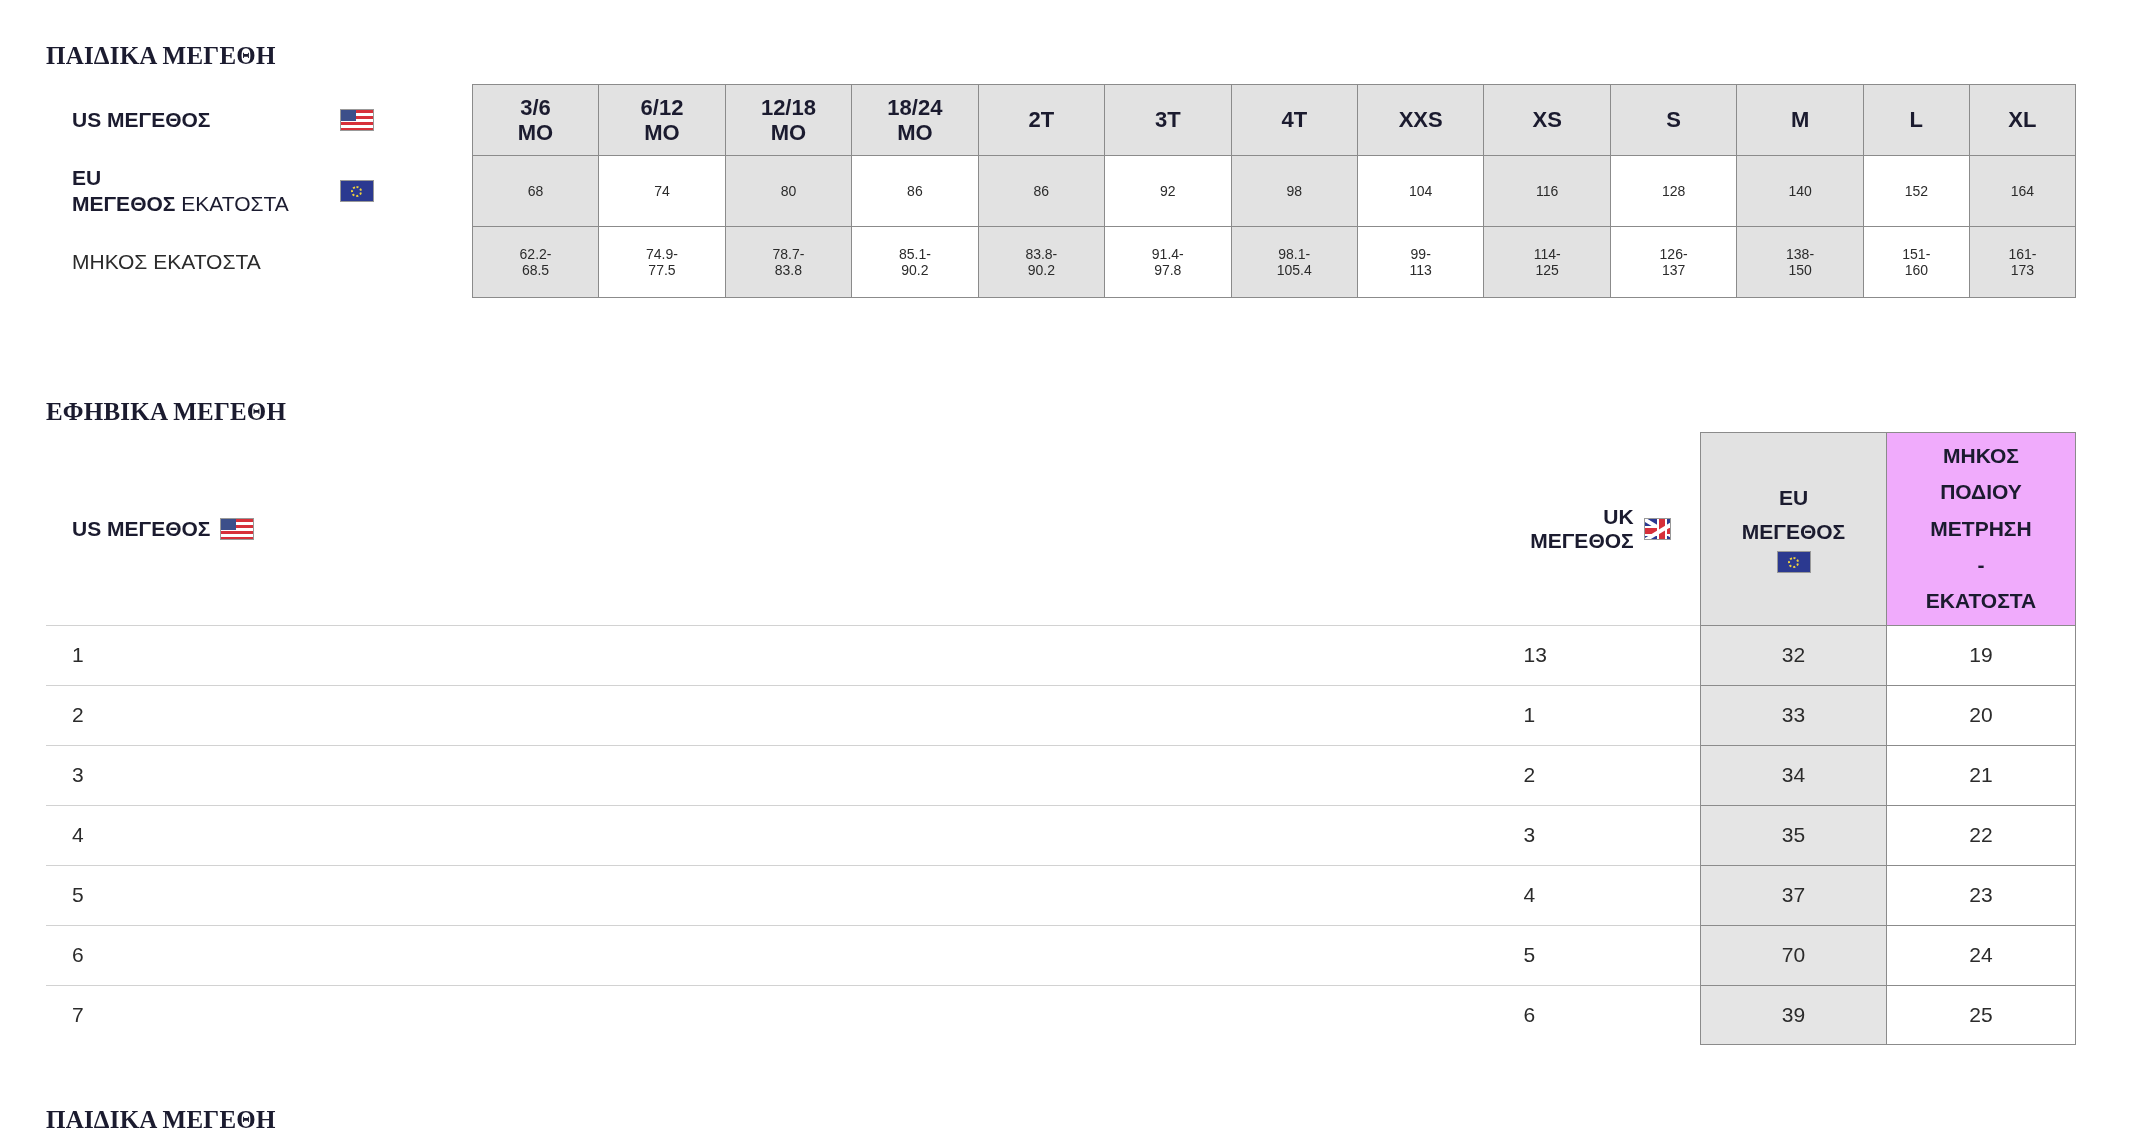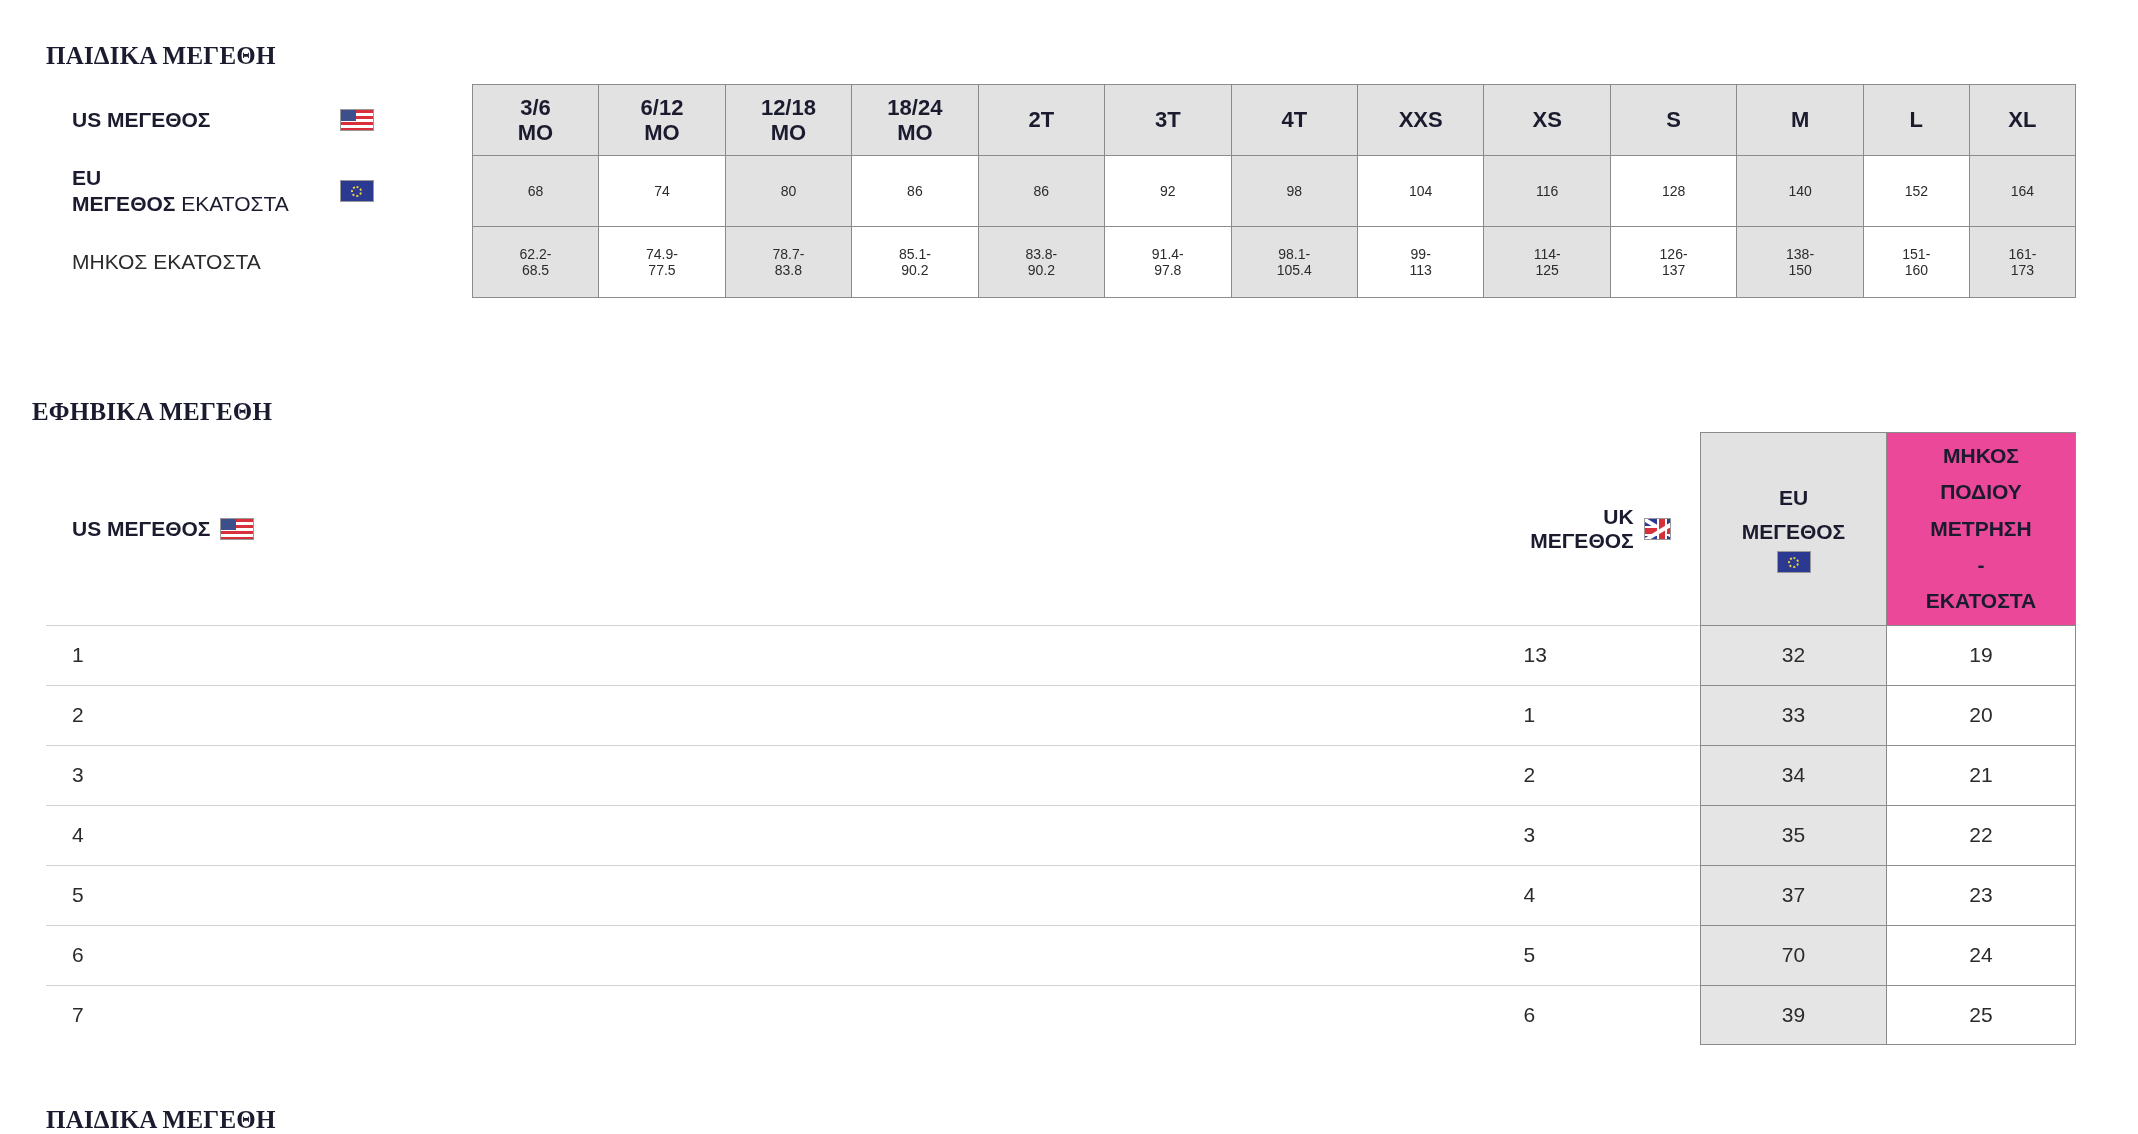--- a/index.html
+++ b/index.html
@@ -159,21 +159,21 @@
     top: 0; left: 12px;
     height: 100%; width: 6px;
     background: #d7303a;
     border-left: 2px solid #fff;
     border-right: 2px solid #fff;
     box-sizing: content-box;
   }
   
   #teen-sizes-title {
     position: absolute;
-    left: 32px;
+    left: 46px;
     top: 398px;
   }
   #teen-table {
     position: absolute;
     left: 46px;
     top: 432px;
     width: 2030px;
   }
   #teen-table td, #teen-table th {
     font-size: 21px;
@@ -200,21 +200,21 @@
   #teen-table th.hd-eu {
     background: #e2e2e2;
     border: 1px solid #8b8b8b;
     font-weight: bold;
     color: #1b1b2f;
     text-align: center;
     line-height: 1.3;
     width: 178px;
   }
   #teen-table th.hd-len {
-    background: #ec4899;
+    background: #f0abfc;
     border: 1px solid #8b8b8b;
     font-weight: bold;
     color: #1b1b2f;
     text-align: center;
     line-height: 1.45;
     width: 186px;
   }
   #teen-table td.c-us {
     text-align: left;
     padding-left: 26px;

